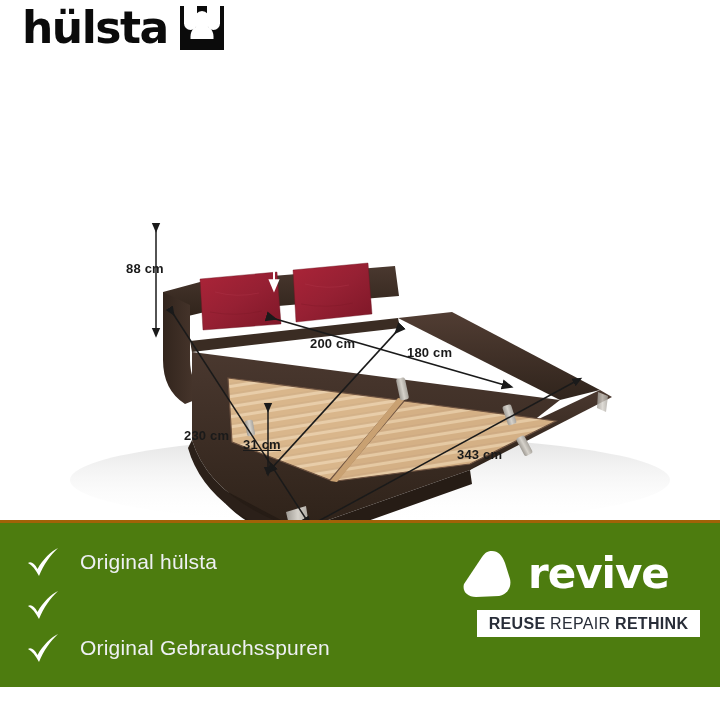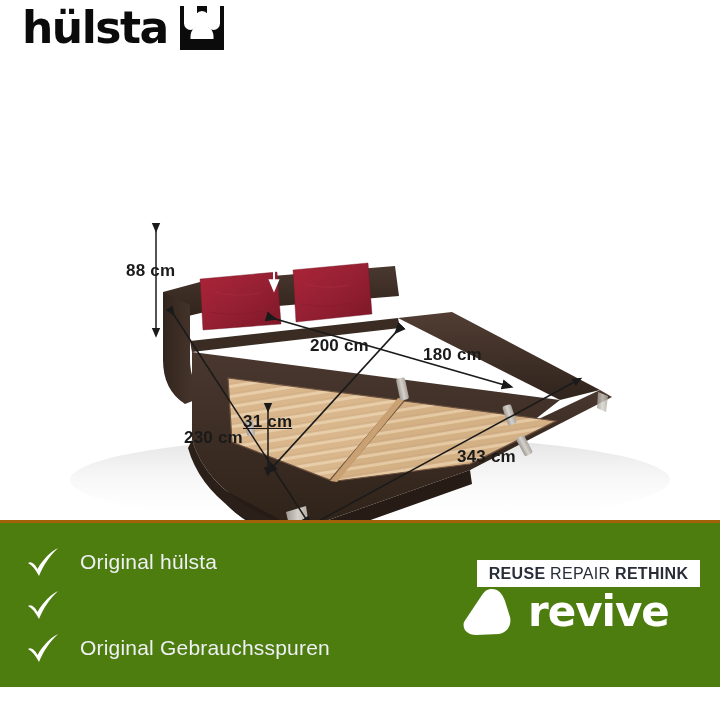--- a/index.html
+++ b/index.html
@@ -53,21 +53,21 @@
     position:absolute; left:0; top:60px; width:720px; height:493px;
     background:#ffffff;
   }
   #product-photo{ position:absolute; inset:0; }
 
   
   #dimension-layer{ position:absolute; inset:0; }
   .dim-label{
     position:absolute;
     font-family:"Liberation Sans", sans-serif;
-    font-size:17px; font-weight:bold;
+    font-size:13px; font-weight:bold;
     color:#1a1a1a; white-space:nowrap;
     letter-spacing:.2px;
   }
   .dim-label.on-dark{ color:#ffffff; }
 
   
   #info-banner{
     position:absolute; left:0; top:520px; width:720px; height:167px;
     background:#4d7c0f;
     border-top:3px solid #a16207;
@@ -239,25 +239,25 @@
 
     <line x1="302" y1="470" x2="578" y2="320" stroke="#1a1a1a" stroke-width="1.5" marker-start="url(#ar)" marker-end="url(#ar)"></line>
   </svg>
 
   <div class="dim-label" style="left:126px; top:201px;">88 cm</div>
 
   <div class="dim-label on-dark" style="left:233px; top:164px;">57 cm</div>
 
   <div class="dim-label" style="left:310px; top:276px;">200 cm</div>
 
-  <div class="dim-label" style="left:407px; top:285px;margin-left:16px;">180 cm</div>
+  <div class="dim-label" style="left:407px; top:285px;">180 cm</div>
 
   <div class="dim-label" style="left:184px; top:368px;">230 cm</div>
 
-  <div class="dim-label" style="left:243px; top:352px;text-decoration:underline;">31 cm</div>
+  <div class="dim-label" style="left:243px; top:377px;text-decoration:underline;">31 cm</div>
 
   <div class="dim-label" style="left:457px; top:387px;">343 cm</div>
 
 </div>
 
 <div id="info-banner">
 
   <div id="feature-list">
 
     <div class="feature-row">
@@ -276,24 +276,24 @@
     <div class="feature-row">
       <svg class="check-icon" viewBox="0 0 34 30">
         <path d="M2,16 C5,14 8.5,16.5 11.5,22 C17,12 25,4.5 32,1 C24,8.5 17.5,18 13,29 C9.5,22.5 6,18 2,16 Z" fill="#ffffff"></path>
       </svg>
       <span class="feature-text">Original Gebrauchsspuren</span>
     </div>
 
   </div>
 
   <div id="revive-logo">
-    <div id="revive-tagline">
-      <span class="tg-bold">REUSE</span><span class="tg-reg">&nbsp;</span><span class="tg-reg">REPAIR</span><span class="tg-reg">&nbsp;</span><span class="tg-bold">RETHINK</span>
-    </div>
     <div id="revive-top">
       <svg id="revive-blob" viewBox="0 0 54 50">
         <path d="M30,2 C36,2 40,6 43,14 L48,30 C50,38 45,46 37,47 L14,48 C5,48 0,42 2,35 L20,8 C23,3.5 26,2 30,2 Z" fill="#ffffff"></path>
       </svg>
       <div id="revive-wordmark">revive</div>
     </div>
+    <div id="revive-tagline">
+      <span class="tg-bold">REUSE</span><span class="tg-reg">&nbsp;</span><span class="tg-reg">REPAIR</span><span class="tg-reg">&nbsp;</span><span class="tg-bold">RETHINK</span>
+    </div>
   </div>
 
 </div>
 
 </body></html>

